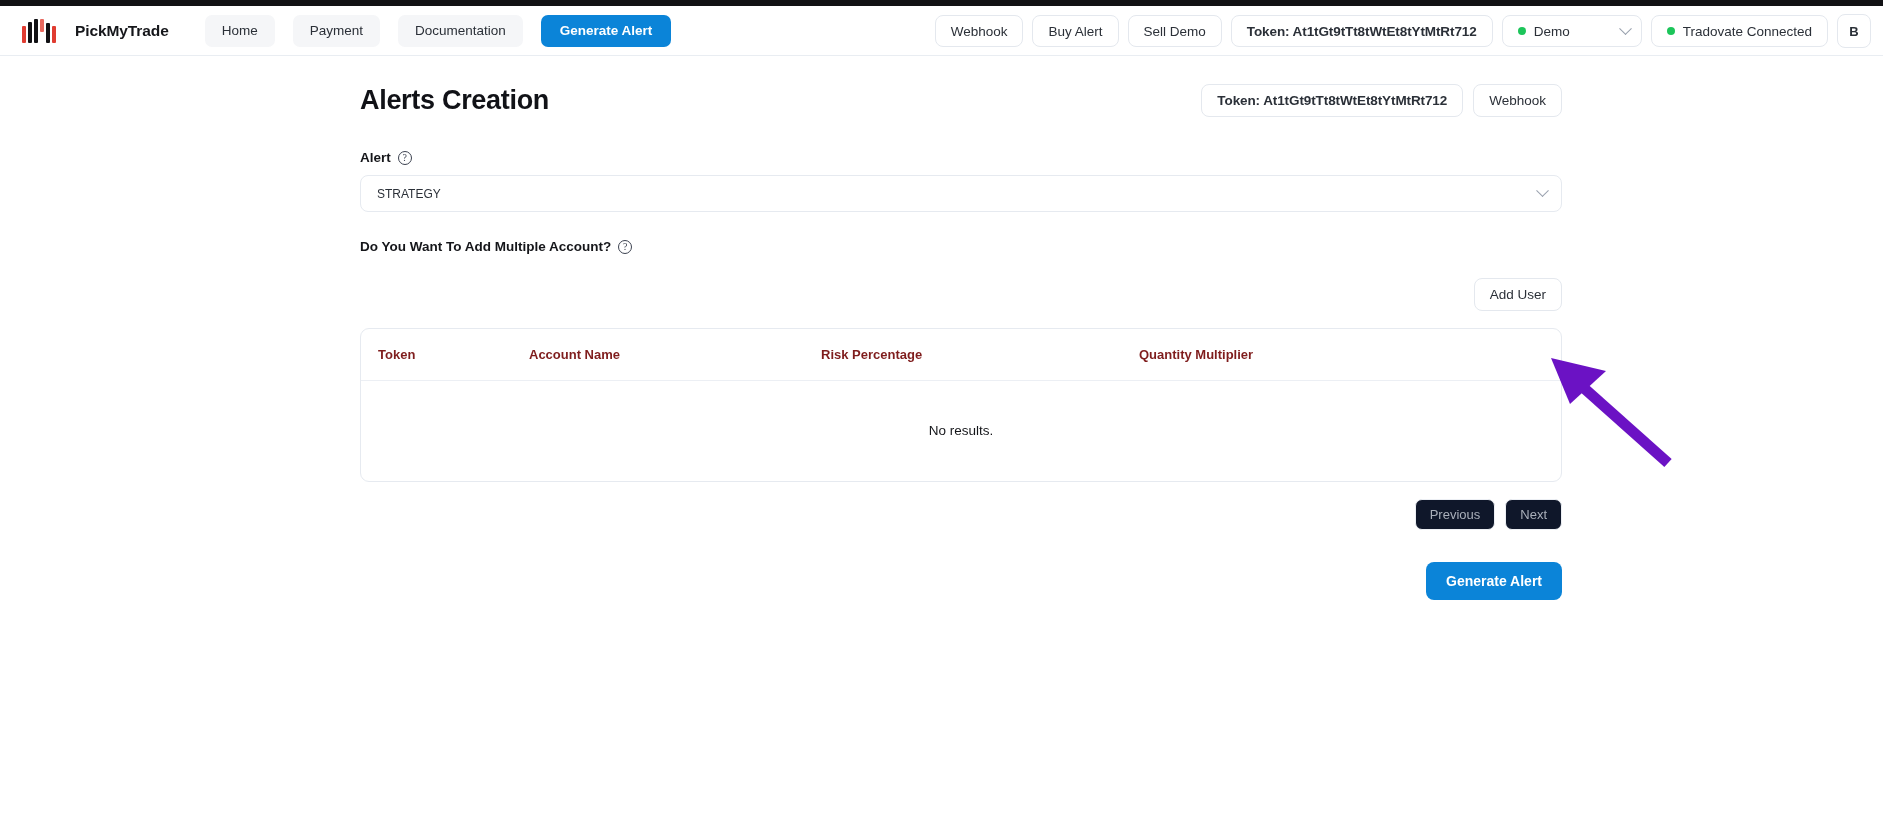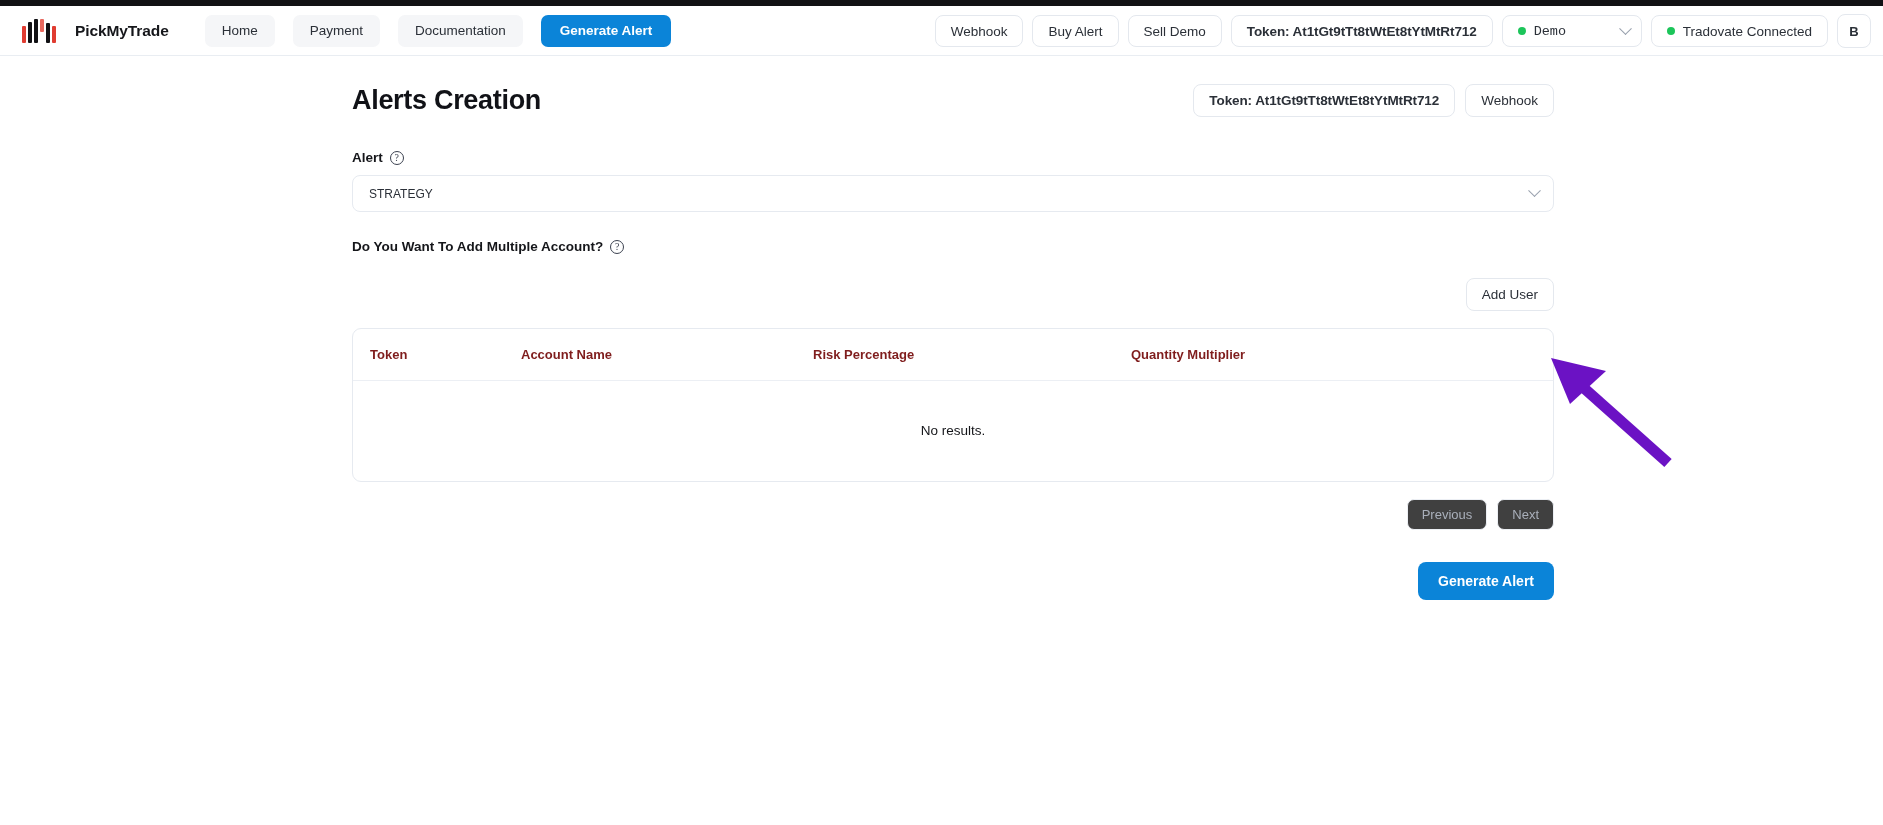--- a/index.html
+++ b/index.html
@@ -106,21 +106,21 @@
     white-space: nowrap;
     cursor: pointer;
   }
   .pill.token { font-weight: bold; letter-spacing: -0.1px; }
   .dot {
     width: 8px; height: 8px;
     border-radius: 50%;
     background: #1cc55a;
     flex: none;
   }
-  .pill.select { width: 140px; justify-content: flex-start; position: relative; padding-right: 30px; font-family: Liberation Mono, monospace; }
+  .pill.select { width: 140px; justify-content: flex-start; position: relative; padding-right: 30px; }
   .chev {
     position: absolute;
     right: 11px;
     width: 9px; height: 9px;
     border-right: 1.6px solid #98a0ad;
     border-bottom: 1.6px solid #98a0ad;
     transform: rotate(45deg) translate(-2px,-2px);
   }
   .avatar-btn {
     width: 34px; height: 34px;
@@ -139,21 +139,21 @@
   
   .page {
     position: absolute;
     left: 0; top: 57px;
     width: 1883px; height: 768px;
     background: #ffffff;
   }
 
   .content {
     position: absolute;
-    left: 352px;
+    left: 360px;
     top: 20px;
     width: 1202px;
   }
 
   .page-head {
     display: flex;
     align-items: center;
     justify-content: space-between;
     height: 46px;
   }
@@ -259,21 +259,21 @@
     gap: 10px;
     margin-top: 17px;
   }
   .page-btn {
     height: 31px;
     padding: 0 14px;
     display: flex;
     align-items: center;
     border: 1px solid #eceff4;
     border-radius: 7px;
-    background: #404040;
+    background: #0f172a;
     font-size: 13px;
     color: #a9afba;
     cursor: pointer;
   }
 
   .submit-row {
     display: flex;
     justify-content: flex-end;
     margin-top: 32px;
   }

